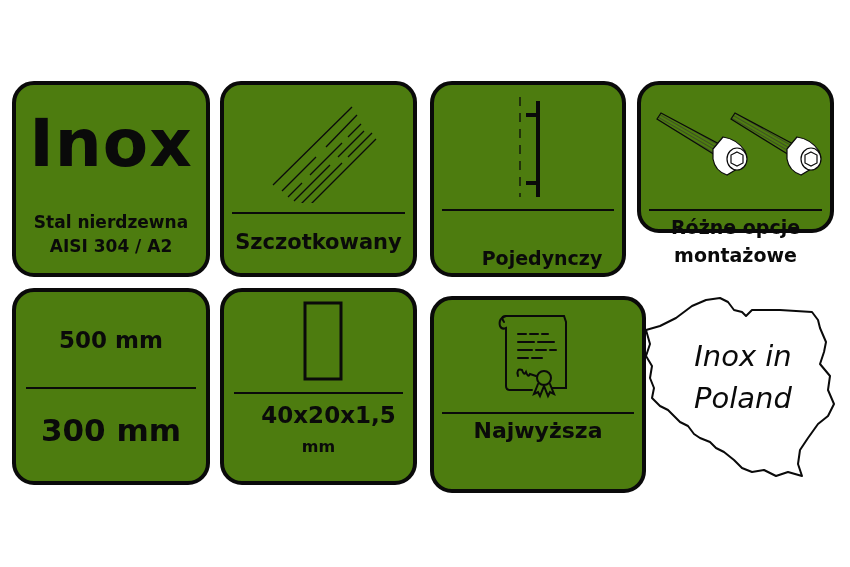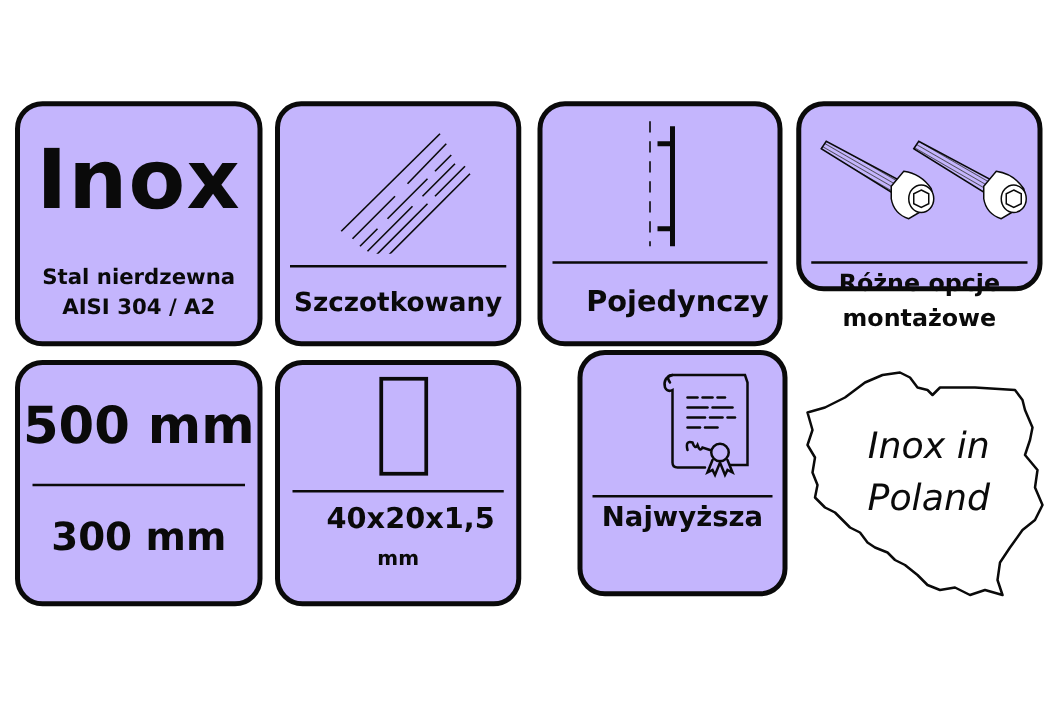--- a/index.html
+++ b/index.html
@@ -2,21 +2,21 @@
 <html><head>
   <meta charset="utf-8">
   <style>
     html, body { margin: 0; padding: 0; }
     body {
       width: 850px; height: 567px; background: #ffffff; position: relative; overflow: hidden;
       font-family: "DejaVu Sans", sans-serif; color: #0a0a0a;
     }
     .tile {
       position: absolute; box-sizing: border-box;
-      border: 4px solid #0a0a0a; border-radius: 22px; background: #c4b5fd; text-decoration: underline;
+      border: 4px solid #0a0a0a; border-radius: 22px; background: #4d7c0f; text-decoration: underline;
     }
     .divider { position: absolute; height: 2px; background: #0a0a0a; }
     .lbl { position: absolute; left: 0; right: 0; text-align: center; font-weight: bold; white-space: nowrap; }
     .icon { position: absolute; }
     svg { display: block; }
   </style>
 </head>
 <body>
 
 <div class="tile" style="left:12px; top:81px; width:198px; height:196px;">
@@ -50,21 +50,21 @@
 <div class="tile" style="left:430px; top:81px; width:196px; height:196px;">
   <div class="icon" style="left:80px; top:10px; width:40px; height:104px;">
     <svg width="40" height="104" viewBox="0 0 40 104">
       <line x1="6" y1="2" x2="6" y2="102" stroke="#0a0a0a" stroke-width="1.3" stroke-dasharray="9,7"></line>
       <line x1="24" y1="6" x2="24" y2="102" stroke="#0a0a0a" stroke-width="4"></line>
       <line x1="12" y1="20" x2="24" y2="20" stroke="#0a0a0a" stroke-width="4"></line>
       <line x1="12" y1="88" x2="24" y2="88" stroke="#0a0a0a" stroke-width="4"></line>
     </svg>
   </div>
   <div class="divider" style="left:8px; right:8px; top:124px;"></div>
-  <div class="lbl" style="top:144px; font-size:23px; line-height:26px;padding-left:28px;">Pojedynczy</div>
+  <div class="lbl" style="top:160px; font-size:19px; line-height:26px;padding-left:28px;">Pojedynczy</div>
 </div>
 
 <div class="tile" style="left:637px; top:81px; width:197px; height:152px;">
   <div class="icon" style="left:8px; top:24px; width:182px; height:80px;">
     <svg width="182" height="80" viewBox="0 0 182 80">
       <defs>
         <pattern id="thread" width="3" height="3" patternUnits="userSpaceOnUse" patternTransform="rotate(-60)">
           <line x1="0" y1="0" x2="0" y2="3" stroke="#333" stroke-width="1.2"></line>
         </pattern>
       </defs>
@@ -83,37 +83,37 @@
         <polygon points="162,43 168,46 168,54 162,57 156,54 156,46" fill="#fff"></polygon>
       </g>
     </svg>
   </div>
   <div class="divider" style="left:8px; right:8px; top:124px;"></div>
   <div class="lbl" style="top:130px; font-size:19px; line-height:25px;">Różne opcje</div>
   <div class="lbl" style="top:158px; font-size:19px; line-height:25px;">montażowe</div>
 </div>
 
 <div class="tile" style="left:12px; top:288px; width:198px; height:197px;">
-  <div class="lbl" style="top:30px; font-size:41px; line-height:36px;">500 mm</div>
+  <div class="lbl" style="top:30px; font-size:23px; line-height:36px;">500 mm</div>
   <div class="divider" style="left:10px; right:10px; top:95px;"></div>
   <div class="lbl" style="top:120px; font-size:31px; line-height:36px;">300 mm</div>
 </div>
 
 <div class="tile" style="left:220px; top:288px; width:197px; height:197px;">
   <div class="icon" style="left:79px; top:9px; width:40px; height:80px;">
     <svg width="40" height="80" viewBox="0 0 40 80">
       <rect x="2" y="2" width="36" height="76" fill="none" stroke="#0a0a0a" stroke-width="3"></rect>
     </svg>
   </div>
   <div class="divider" style="left:10px; right:10px; top:100px;"></div>
   <div class="lbl" style="top:108px; font-size:23px; line-height:30px;padding-left:20px;">40x20x1,5</div>
   <div class="lbl" style="top:140px; font-size:16px; line-height:30px;">mm</div>
 </div>
 
-<div class="tile" style="left:430px; top:280px; width:168px; height:197px;margin-left:32px;">
+<div class="tile" style="left:430px; top:296px; width:216px; height:197px;">
   <div class="icon" style="left:60px; top:14px; width:80px; height:86px;">
     <svg width="80" height="86" viewBox="0 0 80 86">
       <g stroke="#0a0a0a" stroke-width="2" fill="none" stroke-linecap="round">
         <path d="M10 8 Q6 2 12 2 L70 2 L72 8 L72 74 L58 74"></path>
         <path d="M12 2 Q4 4 6 12 Q8 16 12 14 L12 72 Q12 76 16 76 L38 76"></path>
         <line x1="24" y1="20" x2="32" y2="20"></line>
           <line x1="36" y1="20" x2="44" y2="20"></line>
           <line x1="48" y1="20" x2="54" y2="20"></line>
         <line x1="24" y1="28" x2="40" y2="28"></line>
           <line x1="44" y1="28" x2="60" y2="28"></line>

